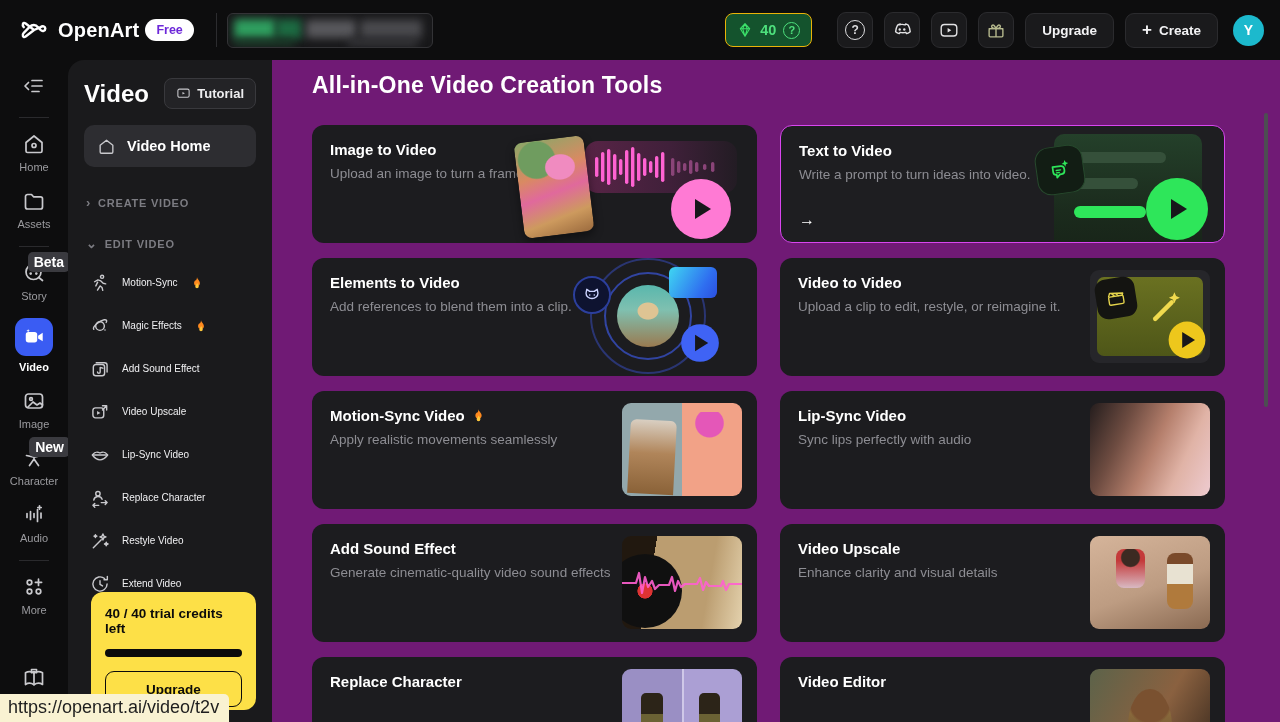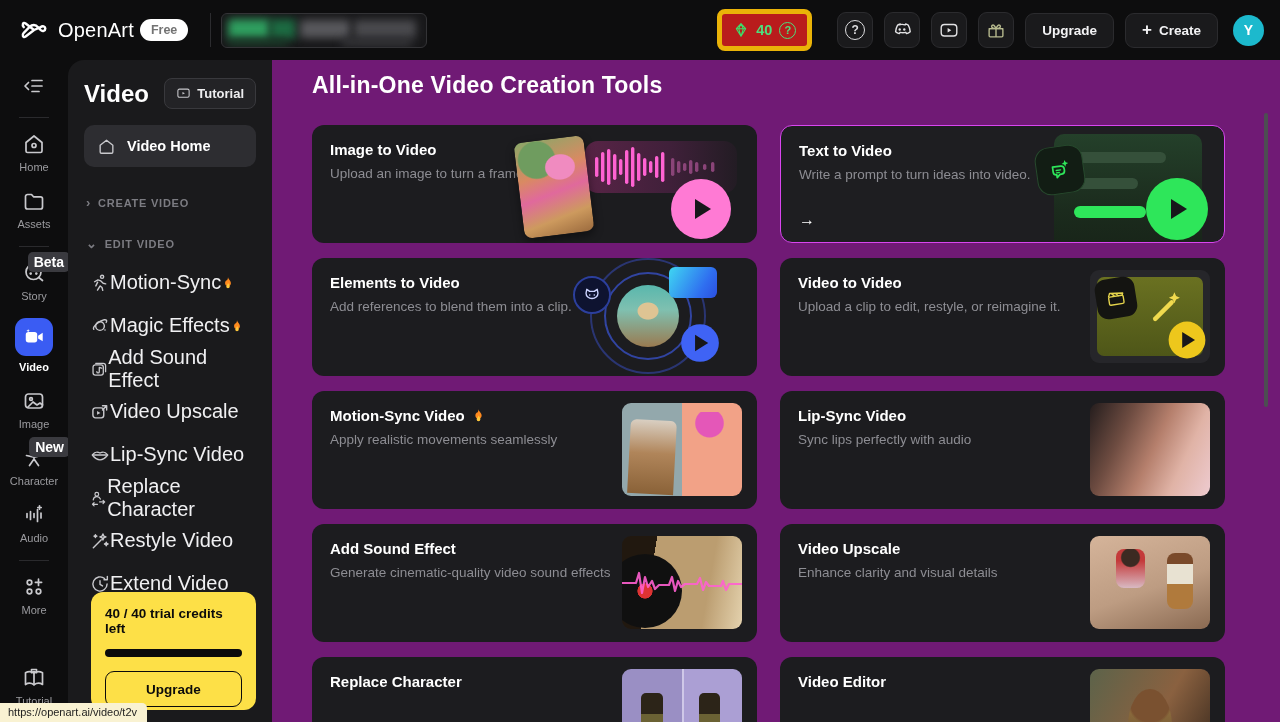--- a/index.html
+++ b/index.html
@@ -5,30 +5,30 @@
   * { margin:0; padding:0; box-sizing:border-box; }
   html,body { width:1280px; height:722px; overflow:hidden; background:#0d0d0e;
     font-family:"Liberation Sans", sans-serif; color:#fff; }
   svg { display:block; }
   .ic { stroke:#c9c9cd; stroke-width:1.7; fill:none; stroke-linecap:round; stroke-linejoin:round; }
 
   
   .topbar { position:absolute; left:0; top:0; width:1280px; height:60px; background:#0d0d0e;
     display:flex; align-items:center; padding:0 16px 0 20px; z-index:30; }
   .brand { display:flex; align-items:center; gap:8px; }
-  .brand-name { font-size:20px; font-weight:400; letter-spacing:.2px; }
-  .plan-badge { background:#fff; color:#737373; font-size:12.5px; font-weight:700; border-radius:14px;
+  .brand-name { font-size:20px; font-weight:700; letter-spacing:.2px; }
+  .plan-badge { background:#fff; color:#6d28d9; font-size:12.5px; font-weight:700; border-radius:14px;
     padding:4px 11px; margin-left:6px; }
   .tb-divider { width:1px; height:34px; background:#2c2c2f; margin:0 10px 0 22px; }
   .promo-banner { width:206px; height:35px; border:1px solid #333336; border-radius:6px;
     background:#18181a; overflow:hidden; position:relative; }
   .promo-banner .b { position:absolute; filter:blur(4px); border-radius:2px; }
   .tb-right { margin-left:auto; display:flex; align-items:center; gap:11px; }
   .credits-chip { display:flex; align-items:center; gap:7px; height:33px; padding:16px 11px;
-    background:#b91c1c; border:5px solid #eab308; border-radius:8px; margin-right:14px; }
+    background:#14532d; border:1px solid #eab308; border-radius:8px; margin-right:14px; }
   .credits-num { color:#4ee07d; font-weight:700; font-size:14.5px; }
   .qmark { width:17px; height:17px; border:1.6px solid #4ee07d; border-radius:50%; color:#4ee07d;
     display:grid; place-items:center; font-size:11px; font-weight:700; }
   .qmark::after { content:"?"; }
   .icon-btn { width:36px; height:36px; background:#1a1a1c; border:1px solid #2b2b2e; border-radius:9px;
     display:grid; place-items:center; cursor:pointer; }
   .tb-btn { height:35px; padding:0 16px; background:#1a1a1c; border:1px solid #2b2b2e; border-radius:9px;
     color:#f2f2f4; font-size:13.5px; font-weight:700; display:flex; align-items:center; cursor:pointer; }
   .plus::before { content:"+"; font-size:17px; font-weight:700; margin-right:7px; }
   .avatar { width:31px; height:31px; border-radius:50%; background:#1cb9cd; color:#fff;
@@ -54,22 +54,22 @@
   .panel-head { display:flex; align-items:center; justify-content:space-between; margin-bottom:16px; }
   .panel-title { font-size:24px; font-weight:800; }
   .tutorial-btn { display:flex; align-items:center; gap:6px; background:#232326; border:1px solid #39393d;
     border-radius:8px; height:31px; padding:0 11px; color:#ededef; font-size:13px; font-weight:600; cursor:pointer; }
   .home-item { display:flex; align-items:center; gap:11px; background:#2d2d31; border-radius:10px;
     height:42px; padding:0 13px; font-size:14.5px; font-weight:700; cursor:pointer; margin-bottom:18px; }
   .section-h { display:flex; align-items:center; gap:7px; color:#7c7c82; font-size:11px; font-weight:700;
     letter-spacing:.07em; padding:10px 2px; cursor:pointer; }
   .chev-r::before { content:"›"; font-size:13px; }
   .chev-d::before { content:"⌄"; font-size:13px; }
-  .side-item { display:flex; align-items:center; height:43px; padding:0 6px;
-    font-size:20px; font-weight:500; color:#f0f0f2; cursor:pointer; }
+  .side-item { display:flex; align-items:center; gap:12px; height:43px; padding:0 6px;
+    font-size:10px; font-weight:500; color:#f0f0f2; cursor:pointer; }
   .credits-box { position:absolute; left:23px; right:16px; bottom:12px; height:118px; background:#fde047;
     border-radius:12px; padding:14px 14px 12px; color:#0b0b0b; }
   .credits-text { font-size:13.5px; font-weight:700; }
   .credits-bar { margin-top:13px; height:8px; border-radius:4px; background:#0b0b0b; width:100%; }
   .credits-upgrade { margin-top:14px; width:100%; height:36px; border:1.6px solid #0b0b0b; border-radius:9px;
     background:transparent; color:#0b0b0b; font-size:13.5px; font-weight:700; font-family:inherit; cursor:pointer; }
 
   
   .main { position:absolute; left:272px; top:60px; right:0; bottom:0; overflow:hidden; background:#701a75; }
   .main-title { margin:12px 0 26px 40px; font-size:23px; font-weight:800; letter-spacing:.2px; }
@@ -149,21 +149,21 @@
   .t8::before { left:16%; } .t8::after { right:18%; }
   .t8 .split { position:absolute; left:50%; top:0; width:2px; height:100%; background:#cfc8e8; }
   .t9 { background:linear-gradient(120deg,#5c634a 0%,#8a6140 55%,#39291d 100%); }
   .t9::before { content:""; position:absolute; left:32%; top:22%; width:36%; height:80%;
     background:radial-gradient(circle at 50% 18%, #7a5130 0 30%, transparent 34%),
       linear-gradient(180deg,#8a6a3c 30%,#5c4428 100%); border-radius:50% 50% 0 0; }
 
   
   .scroll-thumb { position:absolute; right:12px; top:113px; width:4px; height:294px; border-radius:2px;
     background:#4d4d52; z-index:40; }
-  .status-tip { position:absolute; left:0; bottom:0; background:#f9f2d2; color:#1e1e1e; font-size:11px;
+  .status-tip { position:absolute; left:0; bottom:0; background:#f9f2d2; color:#1e1e1e; font-size:18px;
     padding:3px 10px 4px 8px; border-top-right-radius:5px; z-index:50; }
 </style>
 </head>
 <body>
 
 <div class="topbar">
   <div class="brand">
     <svg width="30" height="30" viewBox="0 0 32 32">
       <path d="M15 16 L6 23 C3 25 2 21 4 19 L10 13 C13 10 17 10 19 13 L22 16 C24 18 27 17 27 14.5 C27 12 24 11 22 13 L15 16 L6 9 C3 7 2 11 4 13" stroke="#fff" stroke-width="2.6" fill="none" stroke-linecap="round" stroke-linejoin="round"></path>
     </svg>

